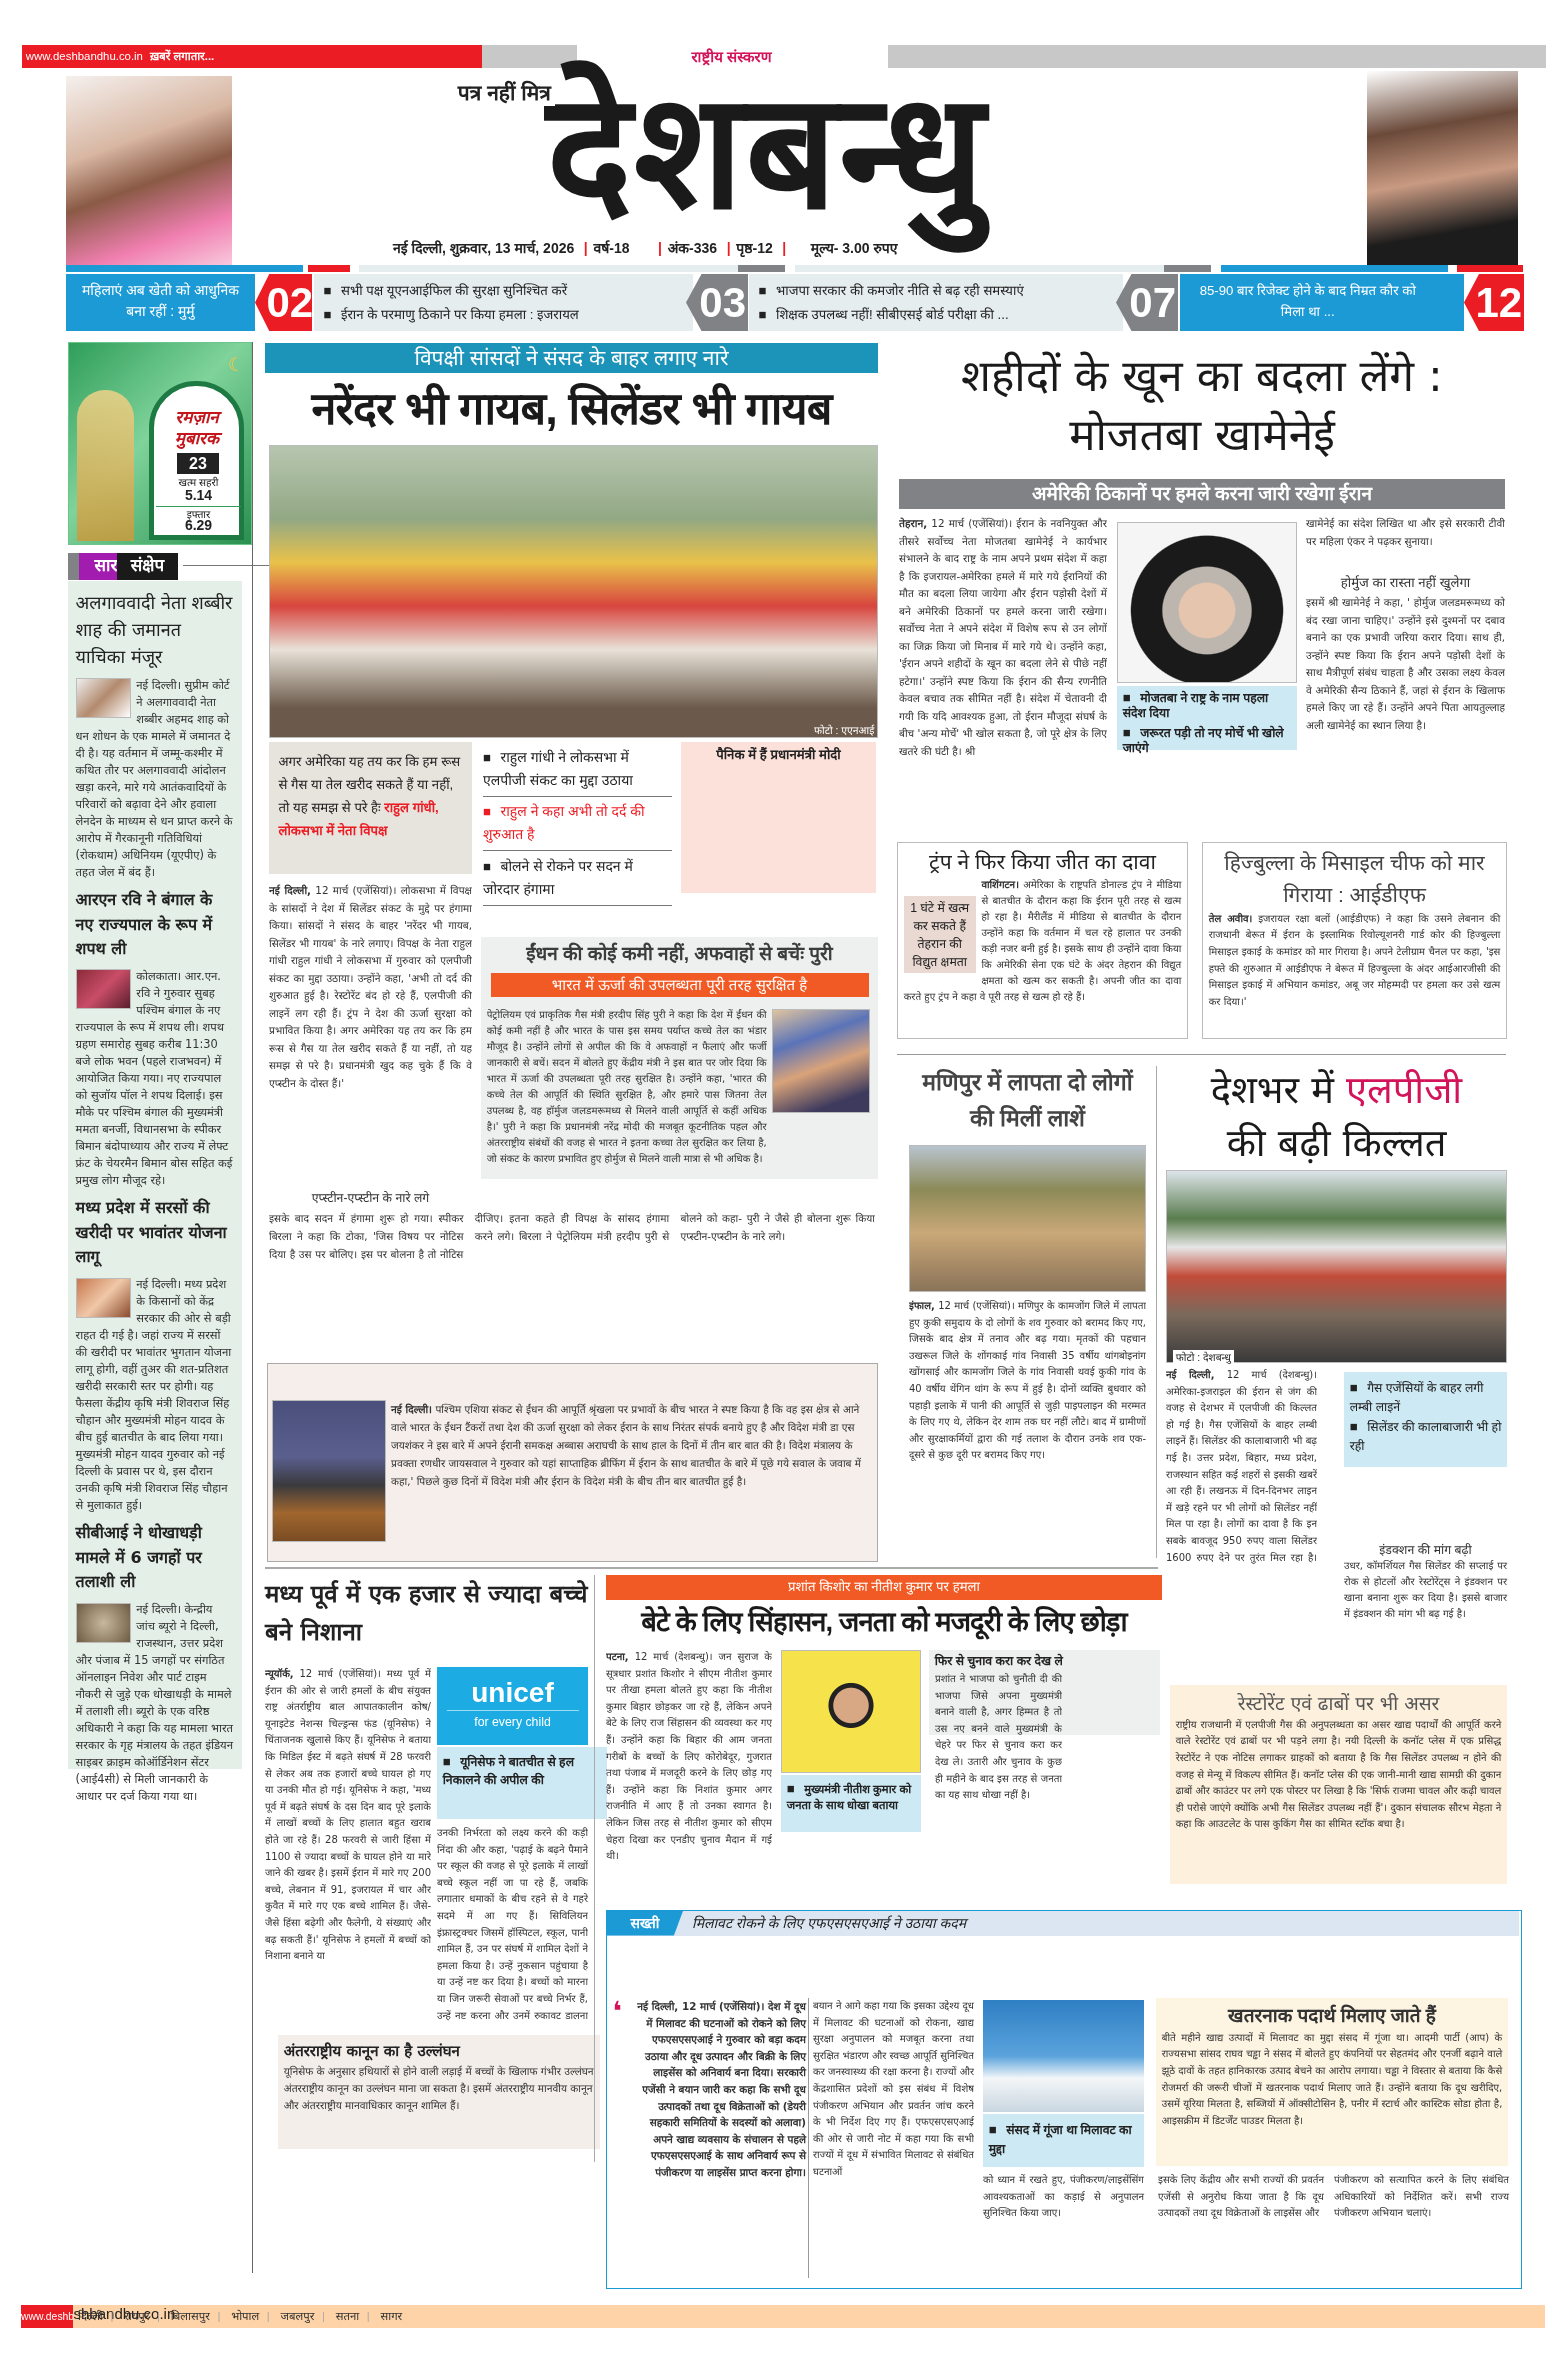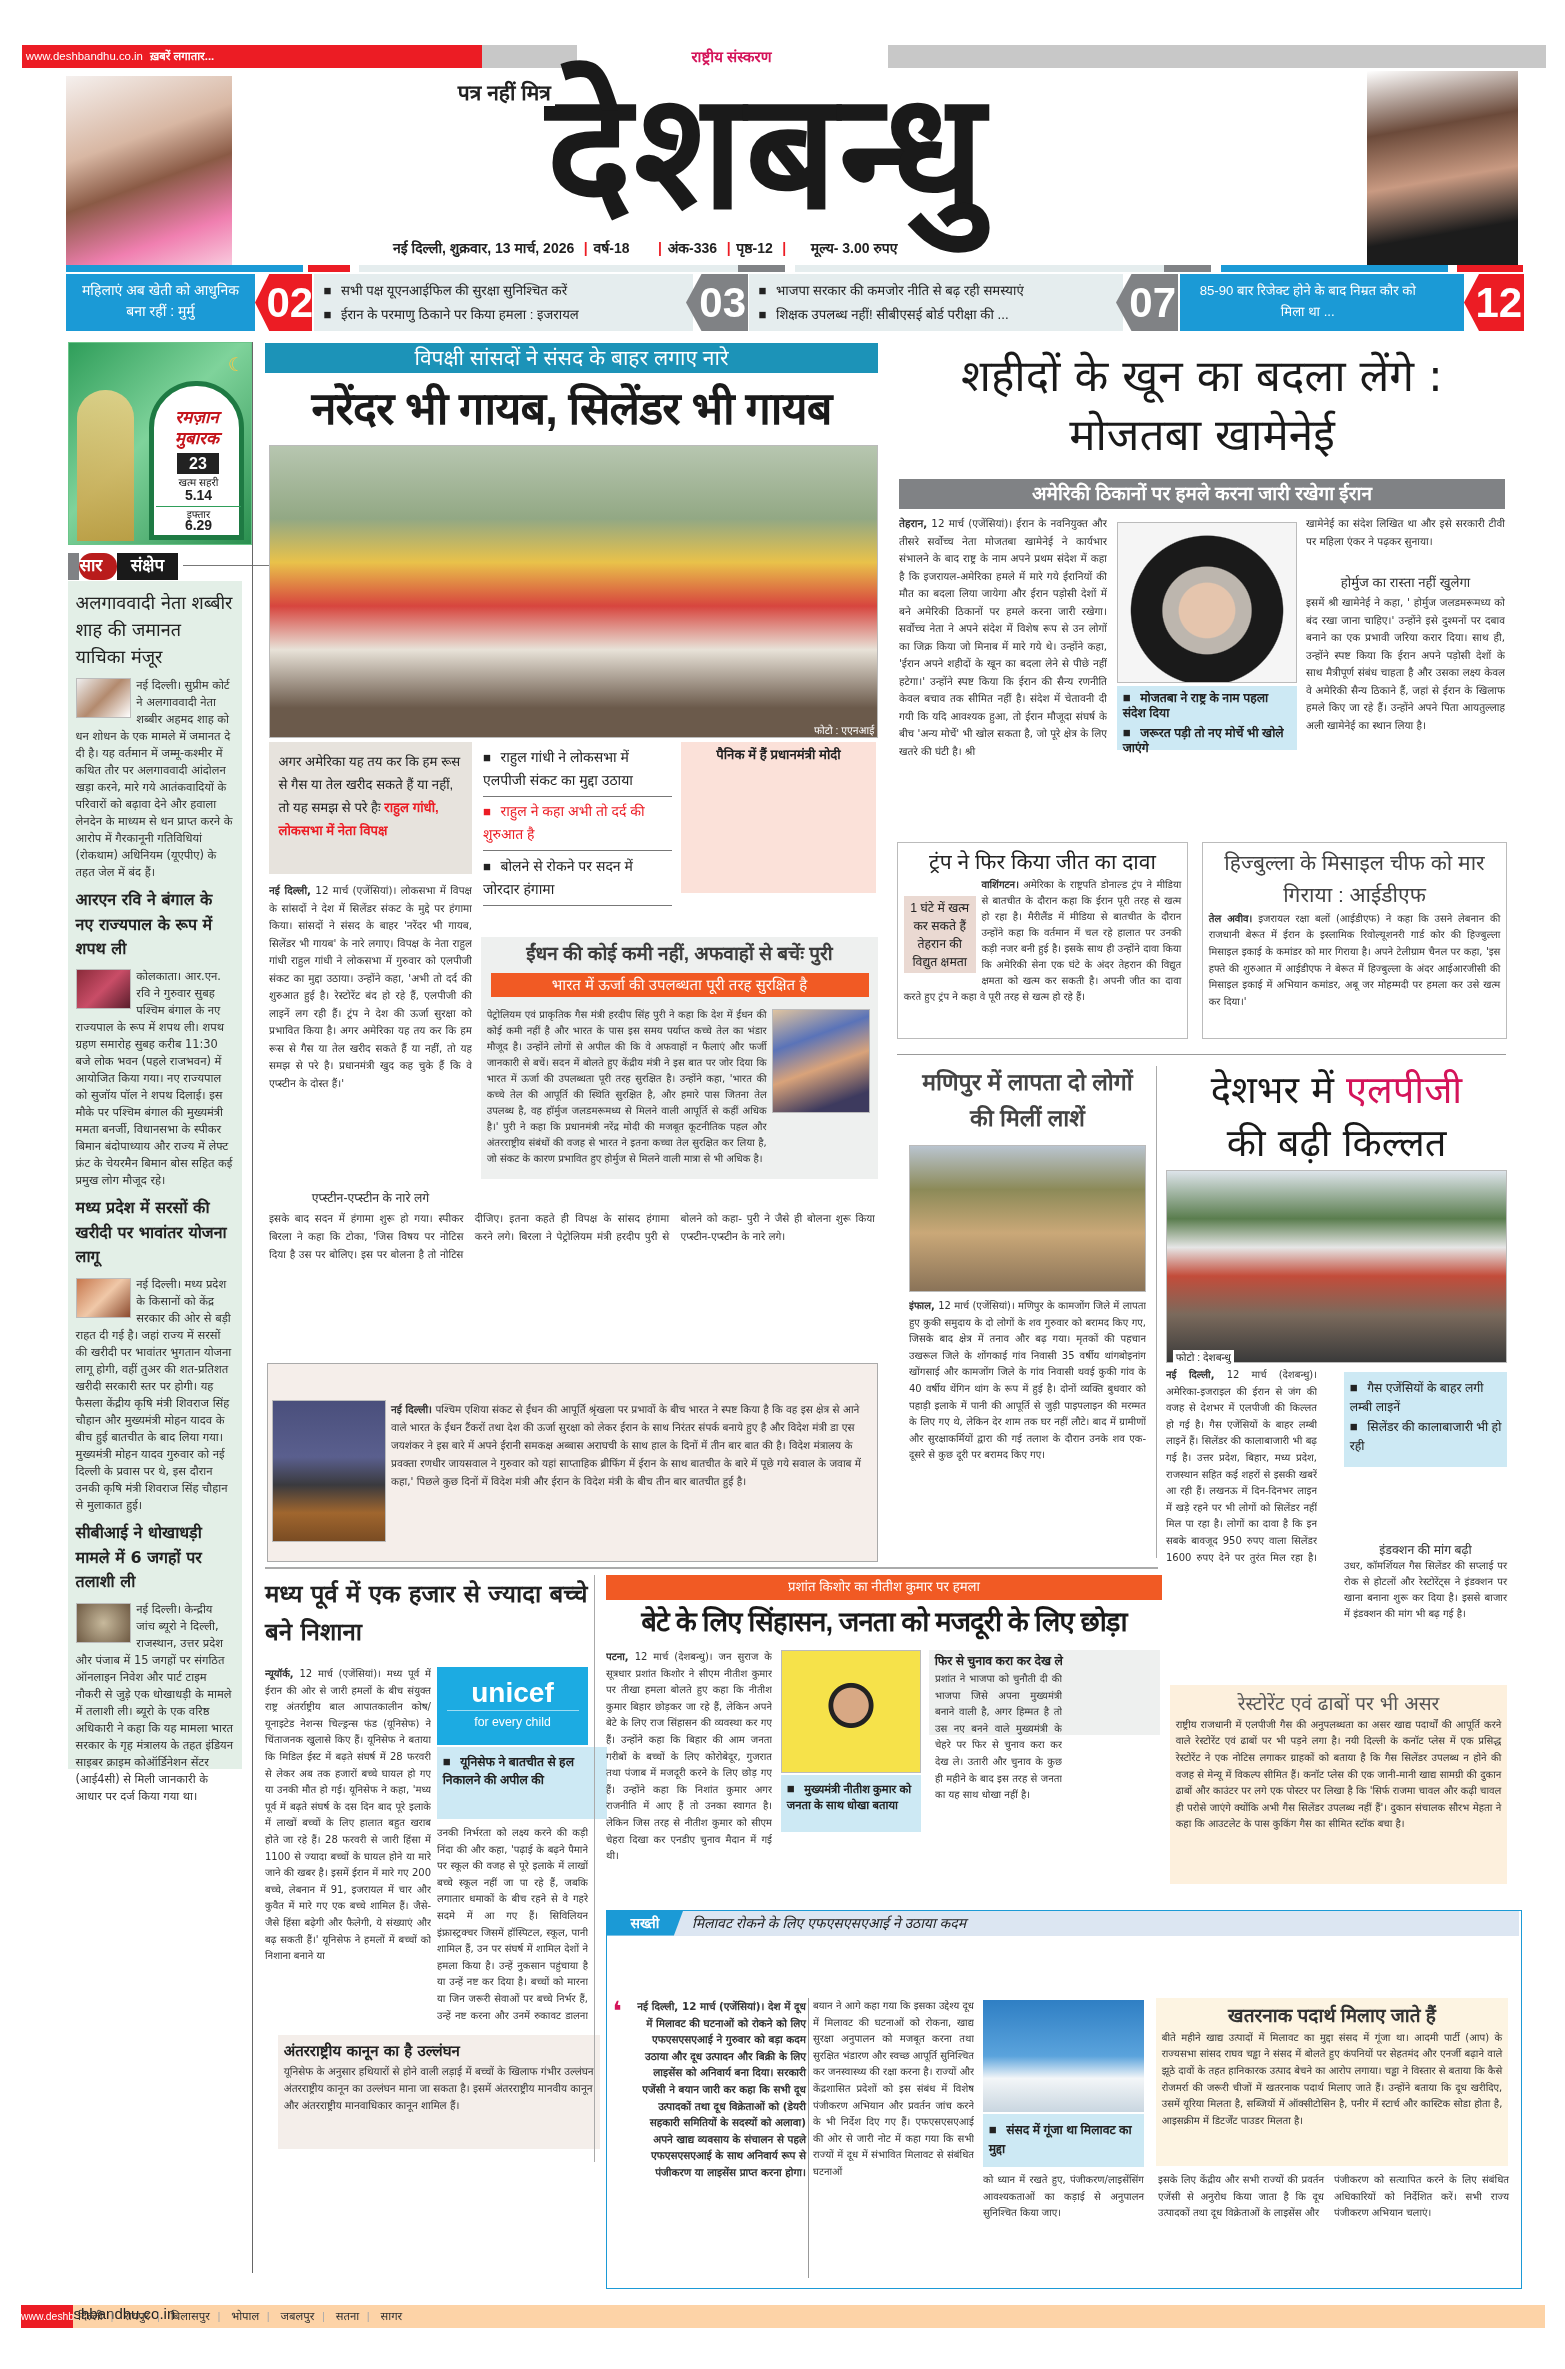--- a/index.html
+++ b/index.html
@@ -66,21 +66,21 @@
   <div class="abs" style="left:87px;top:132px;width:85px;text-align:center;font-size:10.4px;">खत्म सहरी</div>
   <div class="abs" style="left:87px;top:144px;width:85px;text-align:center;font-size:14px;font-weight:bold;">5.14</div>
   <div class="abs" style="left:87px;top:163px;width:85px;text-align:center;font-size:10.4px;border-top:1.9px solid #2f9e5a;">इफ्तार</div>
   <div class="abs" style="left:87px;top:174px;width:85px;text-align:center;font-size:14px;font-weight:bold;">6.29</div>
   <div class="abs" style="left:7.6px;top:47px;width:57px;height:151px;background:linear-gradient(180deg,#f0d389,#c99a3c);border-radius:28px 28px 0 0;opacity:.85;"></div>
   <div class="abs" style="left:159px;top:9.5px;color:#f3c74a;font-size:19px;">☾</div>
 </div>
 
 <div class="abs" style="left:68px;top:553px;width:180px;height:26.5px;">
   <span class="abs" style="left:0;top:0;width:11.4px;height:26.5px;background:#808285;"></span>
-  <span class="abs" style="left:11.4px;top:0;width:38px;height:26.5px;background:#b91c1c;color:#fff;font-size:17px;font-weight:bold;line-height:26.5px;text-align:left;border-radius:13px;">सार</span>
+  <span class="abs" style="left:11.4px;top:0;width:38px;height:26.5px;background:#a21caf;color:#fff;font-size:17px;font-weight:bold;line-height:26.5px;text-align:right;">सार</span>
   <span class="abs" style="left:49px;top:0;width:61px;height:26.5px;background:#1a1a1a;color:#fff;font-size:17px;font-weight:bold;line-height:26.5px;text-align:center;">संक्षेप</span>
   <span class="abs" style="left:115px;top:12.3px;width:132px;height:0.9px;background:#777;"></span>
 </div>
 
 <div class="abs" style="left:68px;top:581px;width:174px;height:1188px;background:#e3efe7;padding:7.6px 7.6px;">
   <div style="margin-bottom:7.6px;">
     <div style="font-family:'DejaVu Sans',sans-serif;font-size:18px;line-height:27.4px;color:#222;margin-bottom:5.7px;">अलगाववादी नेता शब्बीर शाह की जमानत याचिका मंजूर</div>
     <div class="photo" style="float:left;width:55px;height:40px;margin:1.9px 5.7px 1.9px 0;background:linear-gradient(135deg,#eee,#b38a6e 50%,#fff);"></div>
     <div class="body-text" style="font-size:11.4px;line-height:17px;text-align:left;">नई दिल्ली। सुप्रीम कोर्ट ने अलगाववादी नेता शब्बीर अहमद शाह को धन शोधन के एक मामले में जमानत दे दी है। यह वर्तमान में जम्मू-कश्मीर में कथित तौर पर अलगाववादी आंदोलन खड़ा करने, मारे गये आतंकवादियों के परिवारों को बढ़ावा देने और हवाला लेनदेन के माध्यम से धन प्राप्त करने के आरोप में गैरकानूनी गतिविधियां (रोकथाम) अधिनियम (यूएपीए) के तहत जेल में बंद हैं।</div>
   </div>

